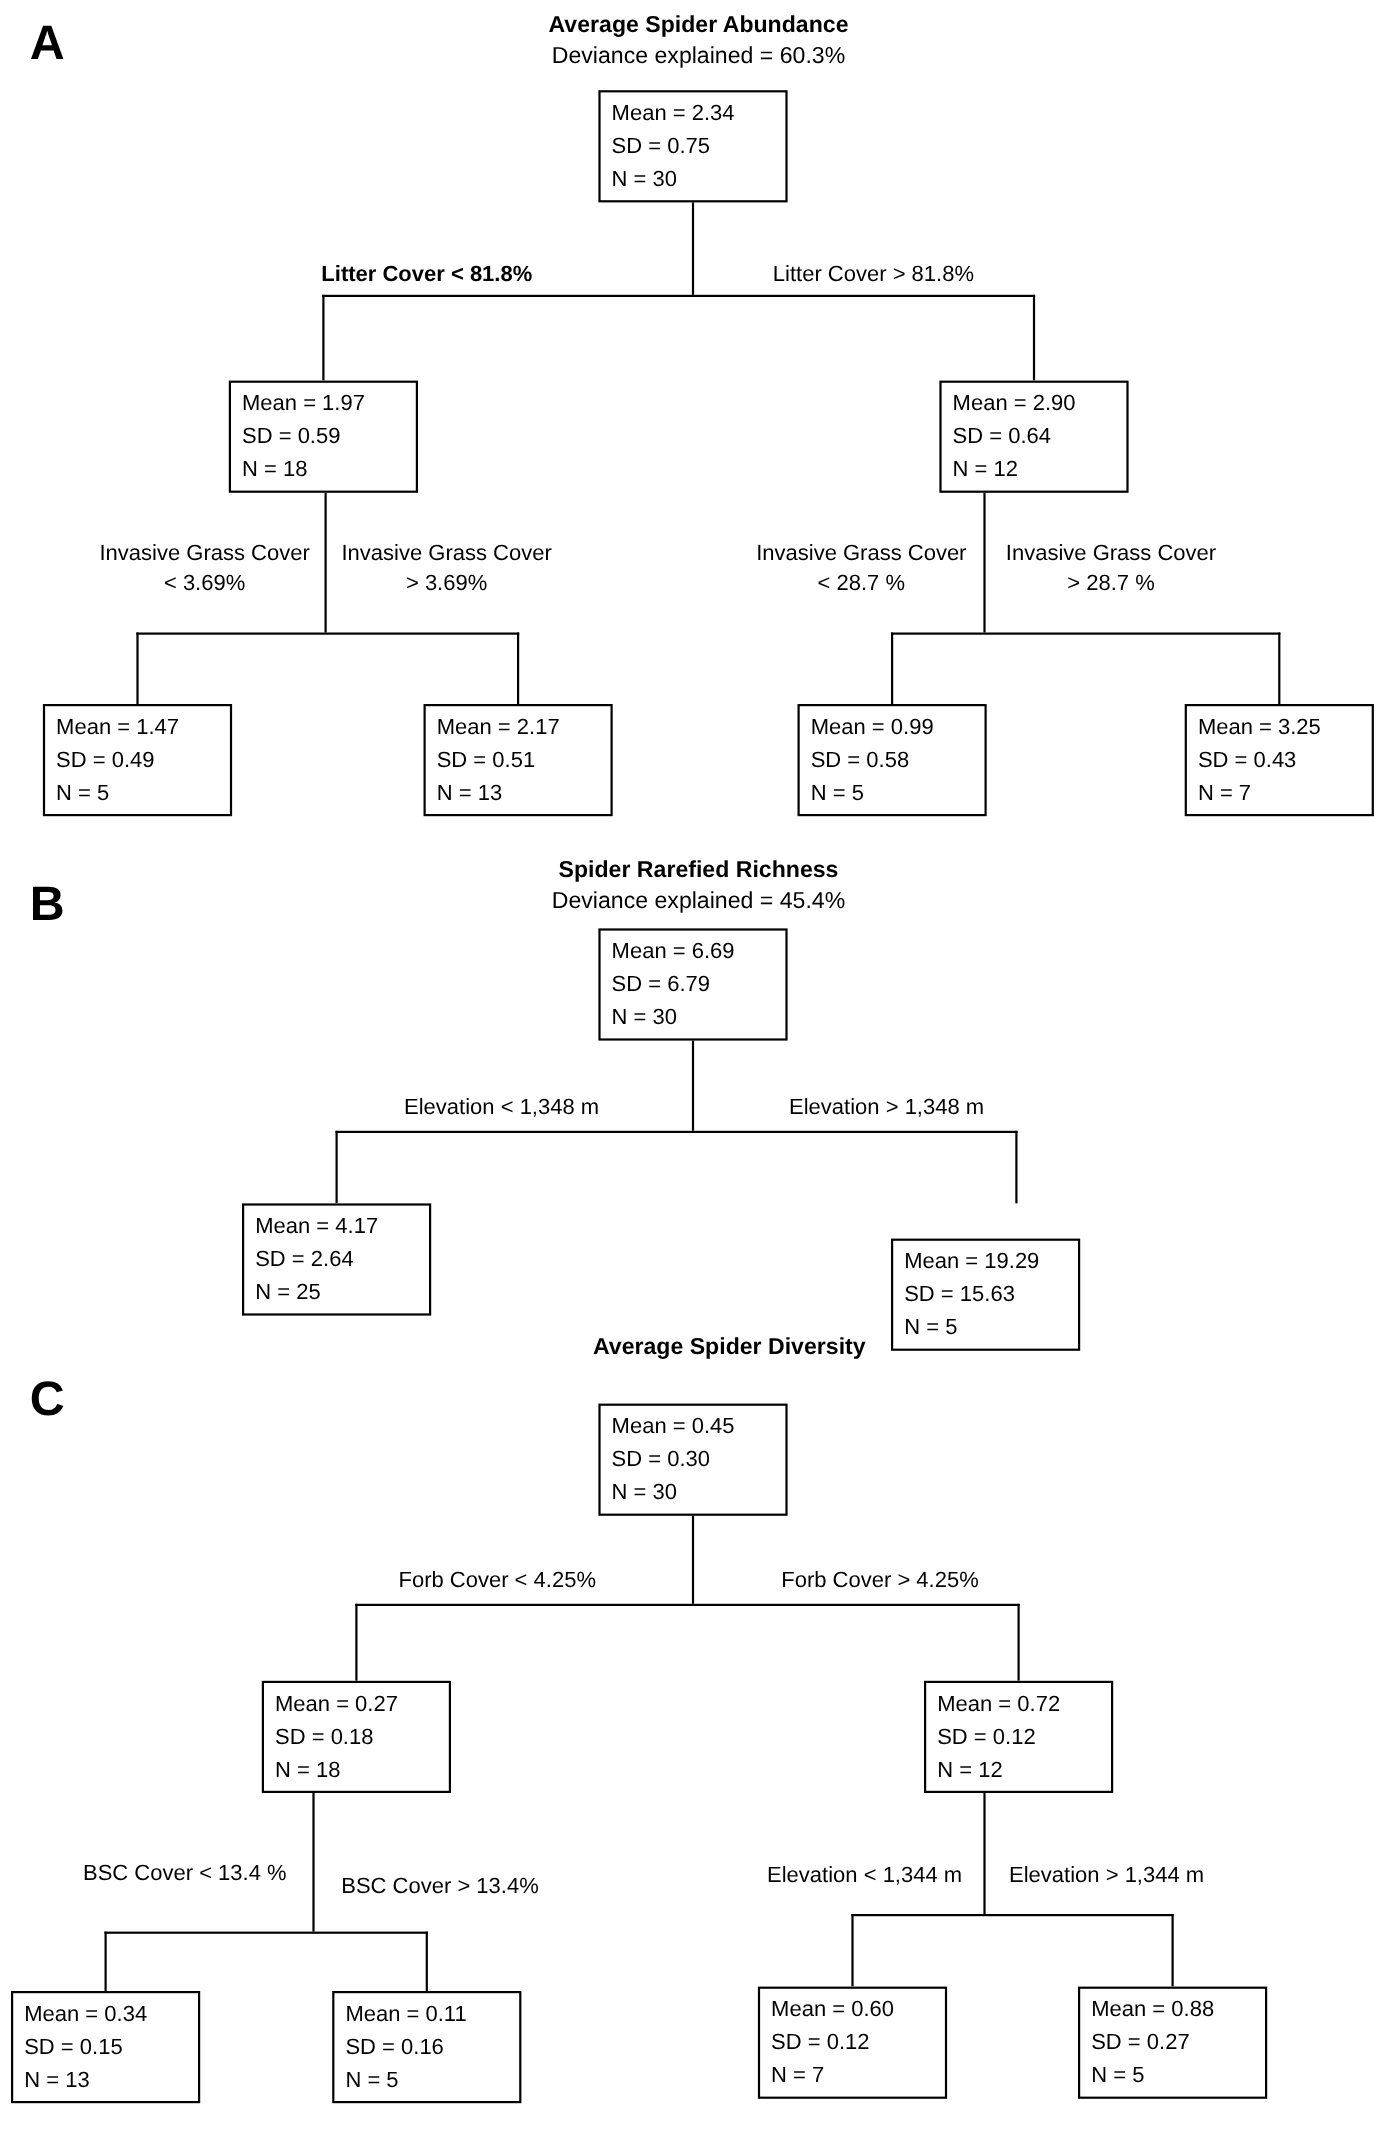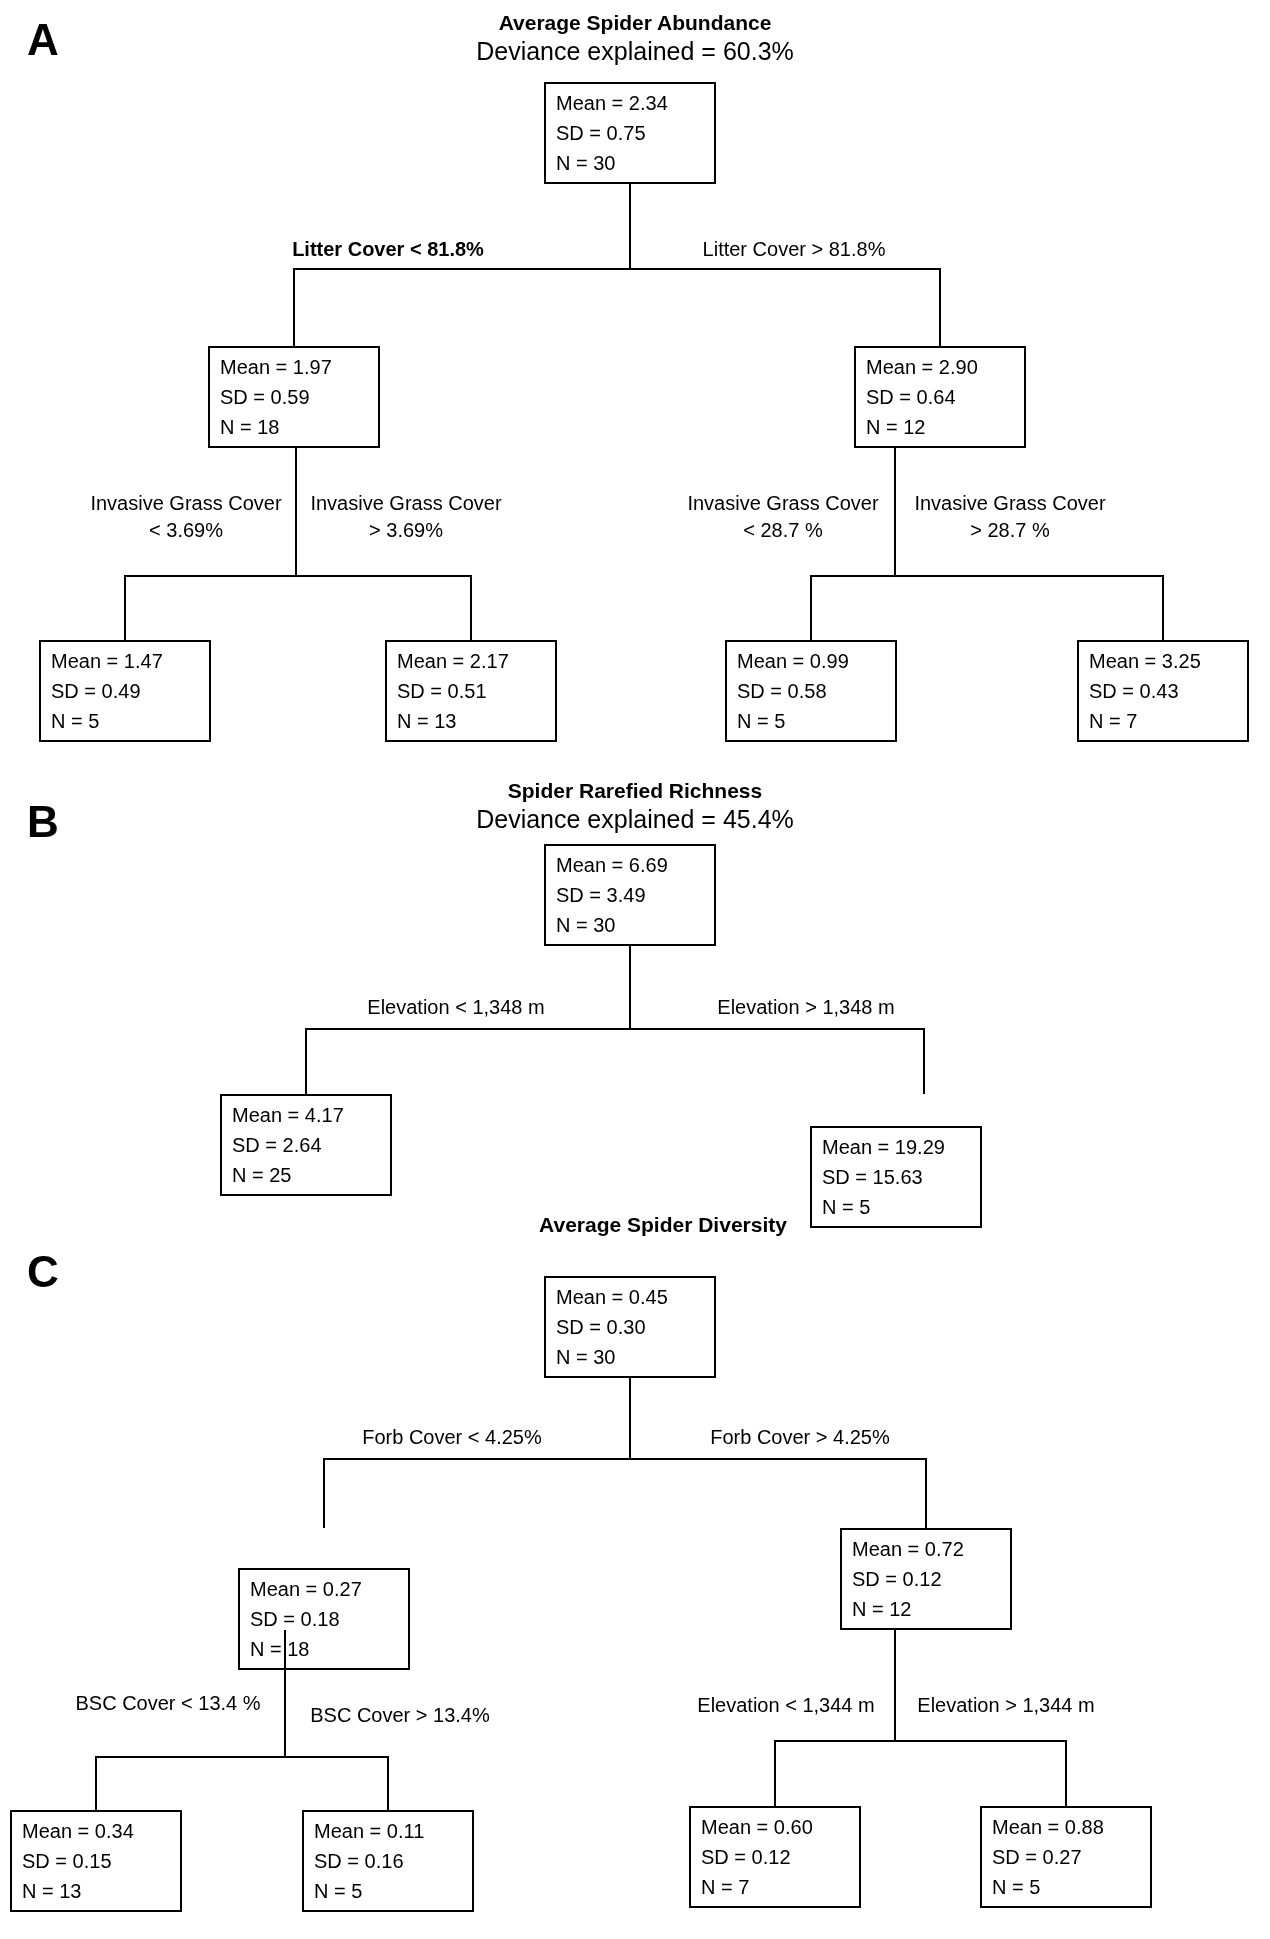--- a/index.html
+++ b/index.html
@@ -3,21 +3,21 @@
 <meta charset="utf-8">
 <style>
   html, body { margin:0; padding:0; background:#ffffff; }
   .figure {
     position:relative; width:1270px; height:1939px; background:#ffffff;
     font-family:"Liberation Sans","DejaVu Sans",sans-serif; color:#000000;
     overflow:hidden;
   }
   .panel-letter { position:absolute; font-size:44px; font-weight:bold; line-height:1; }
   .tree-title { position:absolute; left:0; width:100%; text-align:center; font-size:21px; font-weight:bold; line-height:28px; }
-  .tree-subtitle { position:absolute; left:0; width:100%; text-align:center; font-size:25px; line-height:28px; }
+  .tree-subtitle { position:absolute; left:0; width:100%; text-align:center; font-size:21px; line-height:28px; }
   .node {
     position:absolute; transform:translateX(-50%);
     width:158px; border:2px solid #000; background:#fff;
     padding:4px 0 4px 10px; font-size:20px; line-height:30px;
     white-space:nowrap; text-align:left; box-sizing:content-box;
   }
   .split-label {
     position:absolute; transform:translateX(-50%);
     font-size:20px; line-height:27px; white-space:nowrap; text-align:center;
   }
@@ -104,21 +104,21 @@
     <div>SD = 0.43</div>
     <div>N = 7</div>
   </div>
 
   <div class="panel-letter" style="left:27px; top:800px;">B</div>
   <div class="tree-title" style="top:777px;">Spider Rarefied Richness</div>
   <div class="tree-subtitle" style="top:805px;">Deviance explained = 45.4%</div>
 
   <div class="node" style="left:630px; top:844px;">
     <div>Mean = 6.69</div>
-    <div>SD = 3.49</div>
+    <div>SD = 6.79</div>
     <div>N = 30</div>
   </div>
 
   <div class="vline" style="left:629px; top:946px; height:82px;"></div>
   <div class="split-label" style="left:456px; top:994px;">Elevation &lt; 1,348 m</div>
   <div class="split-label" style="left:806px; top:994px;">Elevation &gt; 1,348 m</div>
   <div class="hline" style="left:305px; top:1028px; width:620px;"></div>
   <div class="vline" style="left:305px; top:1028px; height:66px;"></div>
   <div class="vline" style="left:923px; top:1028px; height:66px;"></div>
 
@@ -142,21 +142,21 @@
     <div>N = 30</div>
   </div>
 
   <div class="vline" style="left:629px; top:1378px; height:80px;"></div>
   <div class="split-label" style="left:452px; top:1424px;">Forb Cover &lt; 4.25%</div>
   <div class="split-label" style="left:800px; top:1424px;">Forb Cover &gt; 4.25%</div>
   <div class="hline" style="left:323px; top:1458px; width:604px;"></div>
   <div class="vline" style="left:323px; top:1458px; height:70px;"></div>
   <div class="vline" style="left:925px; top:1458px; height:70px;"></div>
 
-  <div class="node" style="left:324px; top:1528px;margin-top:40px;">
+  <div class="node" style="left:324px; top:1528px;">
     <div>Mean = 0.27</div>
     <div>SD = 0.18</div>
     <div>N = 18</div>
   </div>
   <div class="node" style="left:926px; top:1528px;">
     <div>Mean = 0.72</div>
     <div>SD = 0.12</div>
     <div>N = 12</div>
   </div>
 

